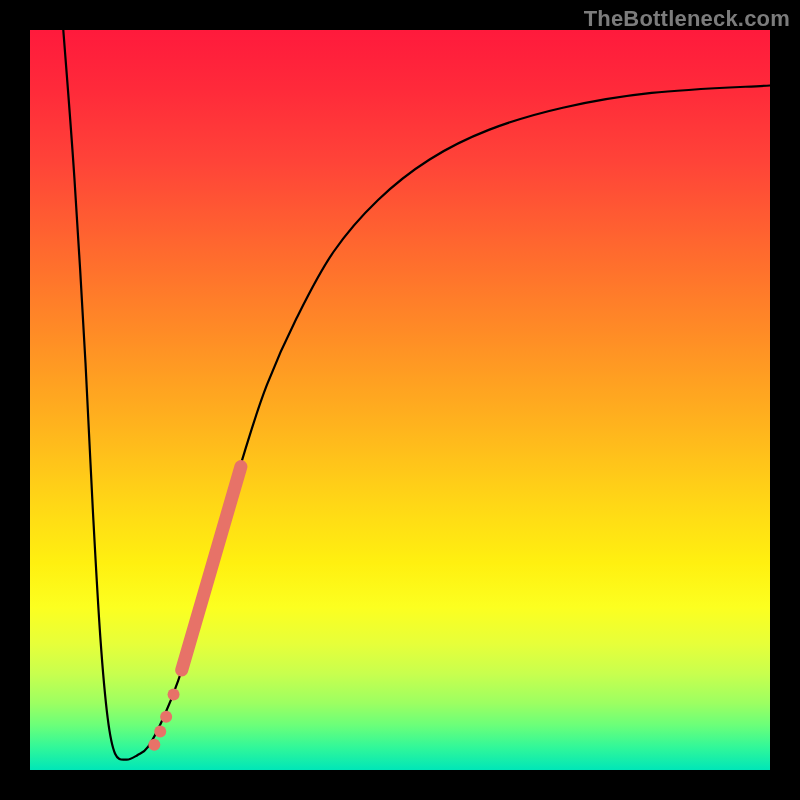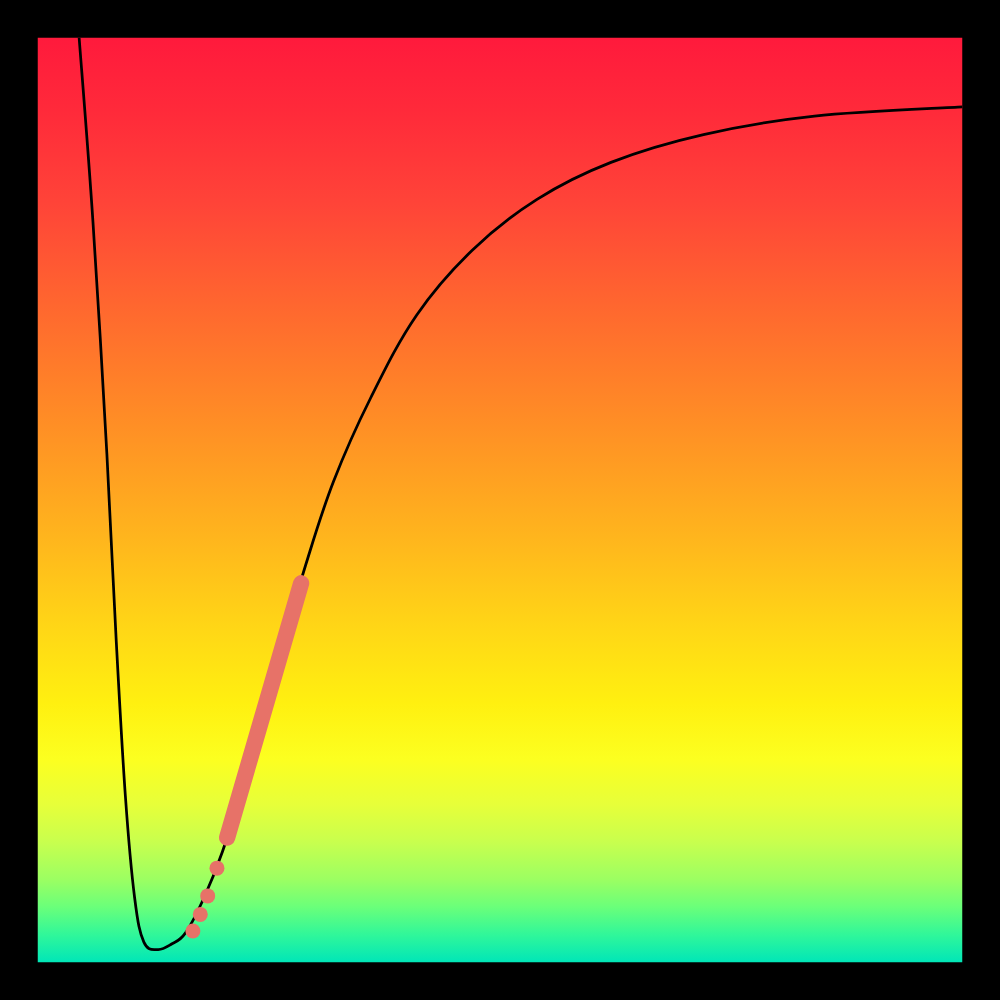--- a/index.html
+++ b/index.html
@@ -61,20 +61,21 @@
     position: absolute;
     inset: 0;
     width: 100%;
     height: 100%;
   }
 </style>
 </head>
 <body>
 
 <div class="stage">
+  <div class="watermark">TheBottleneck.com</div>
 
   <div class="plot">
     <div class="gradient"></div>
     <svg class="curve" viewBox="0 0 740 740" preserveAspectRatio="none">
       <path id="main-curve" fill="none" stroke-linecap="round" stroke-linejoin="round" d="M 33.3,0 C 35.297999999999995,26.64 40.403999999999996,88.06 44.4,148 C 48.396,207.94 52.17,273.05999999999995 55.5,332.99999999999994 C 58.83,392.93999999999994 60.236000000000004,431.716 62.900000000000006,481 C 65.56400000000001,530.284 67.636,569.5039999999999 70.3,606.8 C 72.964,644.096 75.036,667.1544 77.7,688.2 C 80.364,709.2456000000001 81.77000000000001,716.2608 85.10000000000001,723.72 C 88.43,731.1792 92.20400000000001,729.3736 96.2,729.64 C 100.196,729.9064 103.304,727.5976 107.3,725.2 C 111.29599999999999,722.8024 113.73800000000001,722.98 118.4,716.32 C 123.062,709.6600000000001 127.87199999999999,699.9216 133.2,688.2 C 138.528,676.4784000000001 142.006,668.5160000000001 148,651.2 C 153.994,633.884 159.84,614.644 166.5,592 C 173.16,569.356 179.006,546.712 185,525.4 C 190.994,504.08799999999997 194.472,492.248 199.8,473.6 C 205.12800000000001,454.95200000000006 207.94,443.112 214.6,421.8 C 221.26,400.488 227.47600000000003,379.176 236.8,355.2 C 246.124,331.224 254.41199999999998,312.576 266.4,288.6 C 278.388,264.624 288.748,243.312 303.4,222 C 318.05199999999996,200.688 330.4839999999999,186.84999999999994 347.79999999999995,170.19999999999993 C 365.116,153.54999999999993 379.62,142.154 399.6,129.5 C 419.58000000000004,116.846 434.824,109.22399999999999 458.8,99.89999999999998 C 482.776,90.57599999999996 503.496,84.35999999999993 532.8,77.69999999999993 C 562.1039999999999,71.03999999999994 584.304,66.89599999999996 621.6,62.89999999999998 C 658.8960000000001,58.90399999999999 718.688,56.831999999999994 740,55.5" stroke="#000000" stroke-width="2.2"></path>
       <line id="thick-seg" stroke-linecap="round" x1="151.7" y1="640.1" x2="210.89999999999998" y2="436.6" stroke="#e77268" stroke-width="13"></line>
       <g id="dot-cluster">
           <circle cx="124.32000000000001" cy="714.84" r="6" fill="#e77268" stroke="#d95a50" stroke-width="0"></circle>
           <circle cx="130.24" cy="701.52" r="6" fill="#e77268" stroke="#d95a50" stroke-width="0"></circle>
           <circle cx="136.16" cy="686.72" r="6" fill="#e77268" stroke="#d95a50" stroke-width="0"></circle>

